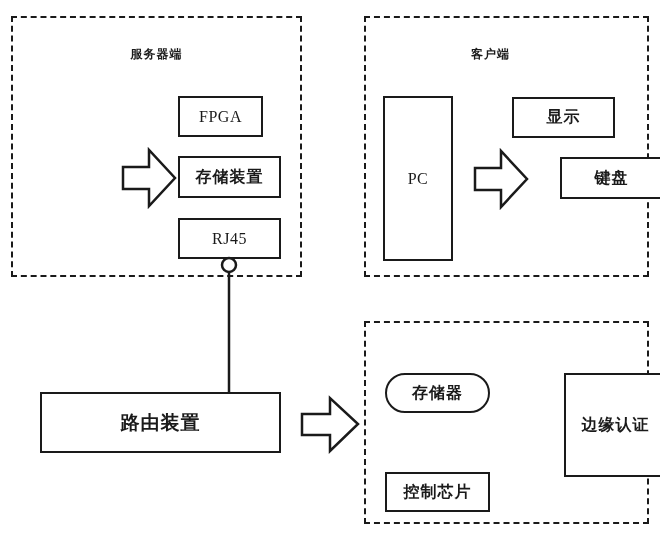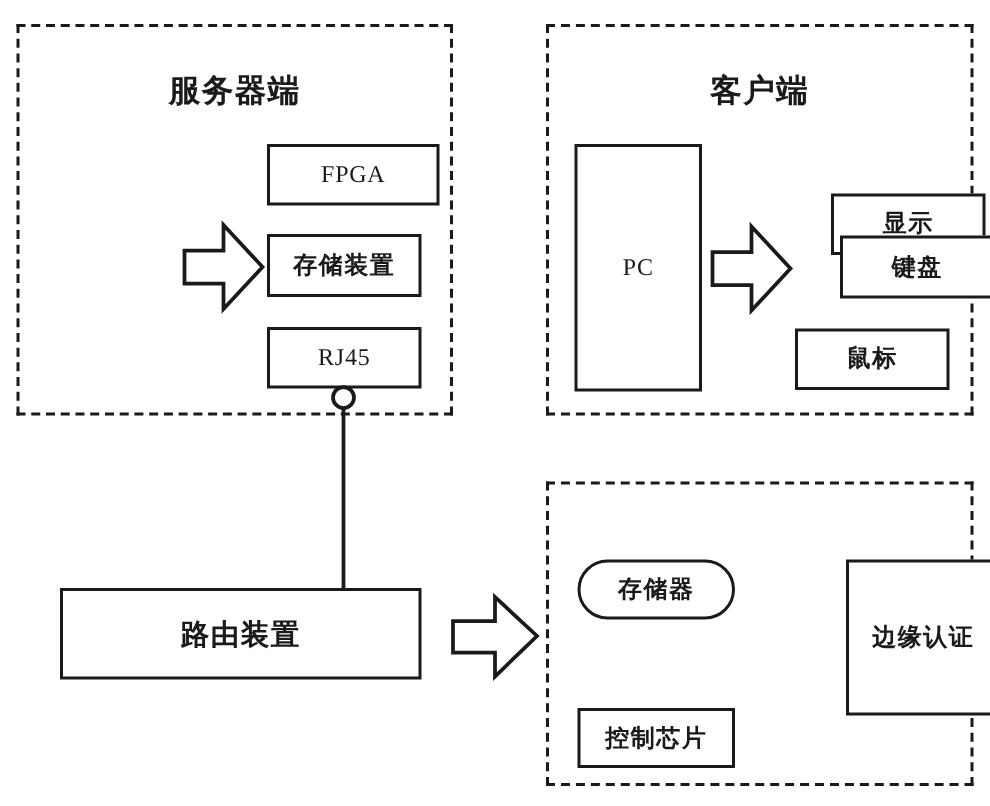--- a/index.html
+++ b/index.html
@@ -18,21 +18,21 @@
     overflow: hidden;
   }
   .group-box {
     position: absolute;
     border: 2px dashed #1a1a1a;
     box-sizing: border-box;
     background: transparent;
   }
   .group-title {
     position: absolute;
-    font-size: 21px;
+    font-size: 12px;
     font-weight: 700;
     color: #1a1a1a;
     text-align: center;
     white-space: nowrap;
     letter-spacing: 1px;
     font-family: Liberation Serif, serif;
   }
   .node {
     position: absolute;
     border: 2px solid #1a1a1a;
@@ -64,40 +64,39 @@
 </style>
 </head>
 <body>
 
 <div id="canvas">
 
   <div class="group-box" style="left:11px; top:16px; width:291px; height:261px;"></div>
   <div class="group-title" style="left:11px; top:46px; width:291px;">服务器端</div>
 
 
-  <div class="node latin" style="left:178px; top:96px; width:115px; height:41px;text-align:right;">FPGA</div>
+  <div class="node latin" style="left:178px; top:96px; width:85px; height:41px;text-align:right;">FPGA</div>
 
   <div class="node" style="left:178px; top:156px; width:103px; height:42px;">存储装置</div>
 
   <div class="node latin" style="left:178px; top:218px; width:103px; height:41px;">RJ45</div>
 
   <svg class="arrow-svg" style="left:122px; top:148px;" width="54" height="60" viewBox="0 0 54 60">
     <polygon points="1,19 27,19 27,2 53,30 27,58 27,41 1,41" fill="#ffffff" stroke="#1a1a1a" stroke-width="2.5" stroke-linejoin="miter"></polygon>
   </svg>
 
   <div class="group-box" style="left:364px; top:16px; width:285px; height:261px;"></div>
-  <div class="group-title" style="left:364px; top:46px; width:285px;">客户端</div>
+  <div class="group-title" style="left:348px; top:46px; width:285px;">客户端</div>
 
-  <div class="node latin" style="left:383px; top:96px; width:85px; height:165px;">PC</div>
+  <div class="node latin" style="left:383px; top:96px; width:70px; height:165px;">PC</div>
 
-  <div class="node" style="left:554px; top:97px; width:103px; height:41px;margin-top:32px;">显示</div>
+  <div class="node" style="left:512px; top:97px; width:103px; height:41px;">显示</div>
 
   <div class="node" style="left:560px; top:157px; width:103px; height:42px;">键盘</div>
 
-  <div class="node" style="left:530px; top:219px; width:103px; height:41px;">鼠标</div>
 
   <svg class="arrow-svg" style="left:474px; top:149px;" width="54" height="60" viewBox="0 0 54 60">
     <polygon points="1,19 27,19 27,2 53,30 27,58 27,41 1,41" fill="#ffffff" stroke="#1a1a1a" stroke-width="2.5" stroke-linejoin="miter"></polygon>
   </svg>
 
   <div class="group-box" style="left:364px; top:321px; width:285px; height:203px;"></div>
 
   <div class="node" style="left:385px; top:373px; width:105px; height:40px;border-radius:20px;">存储器</div>
 
   <div class="node" style="left:385px; top:436px; width:105px; height:40px;margin-top:36px;">控制芯片</div>

